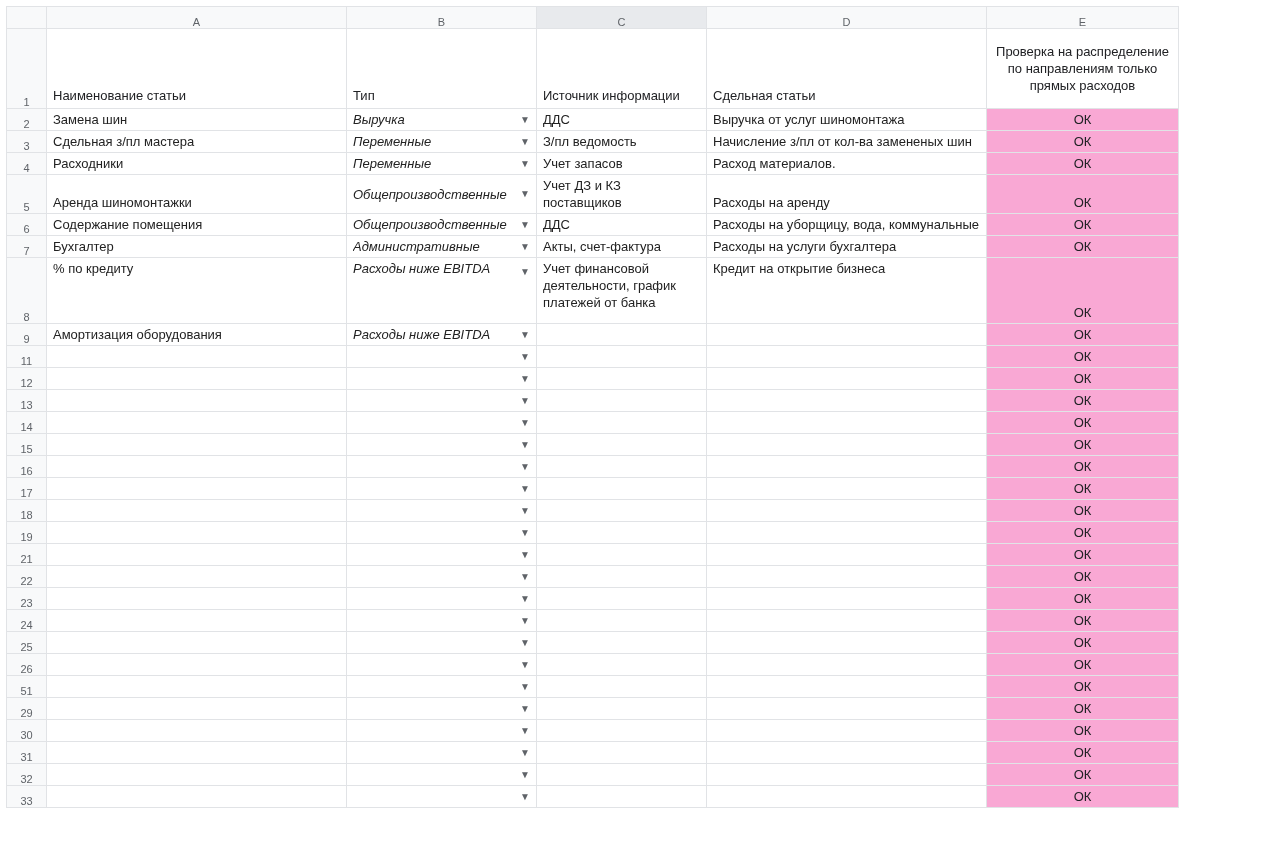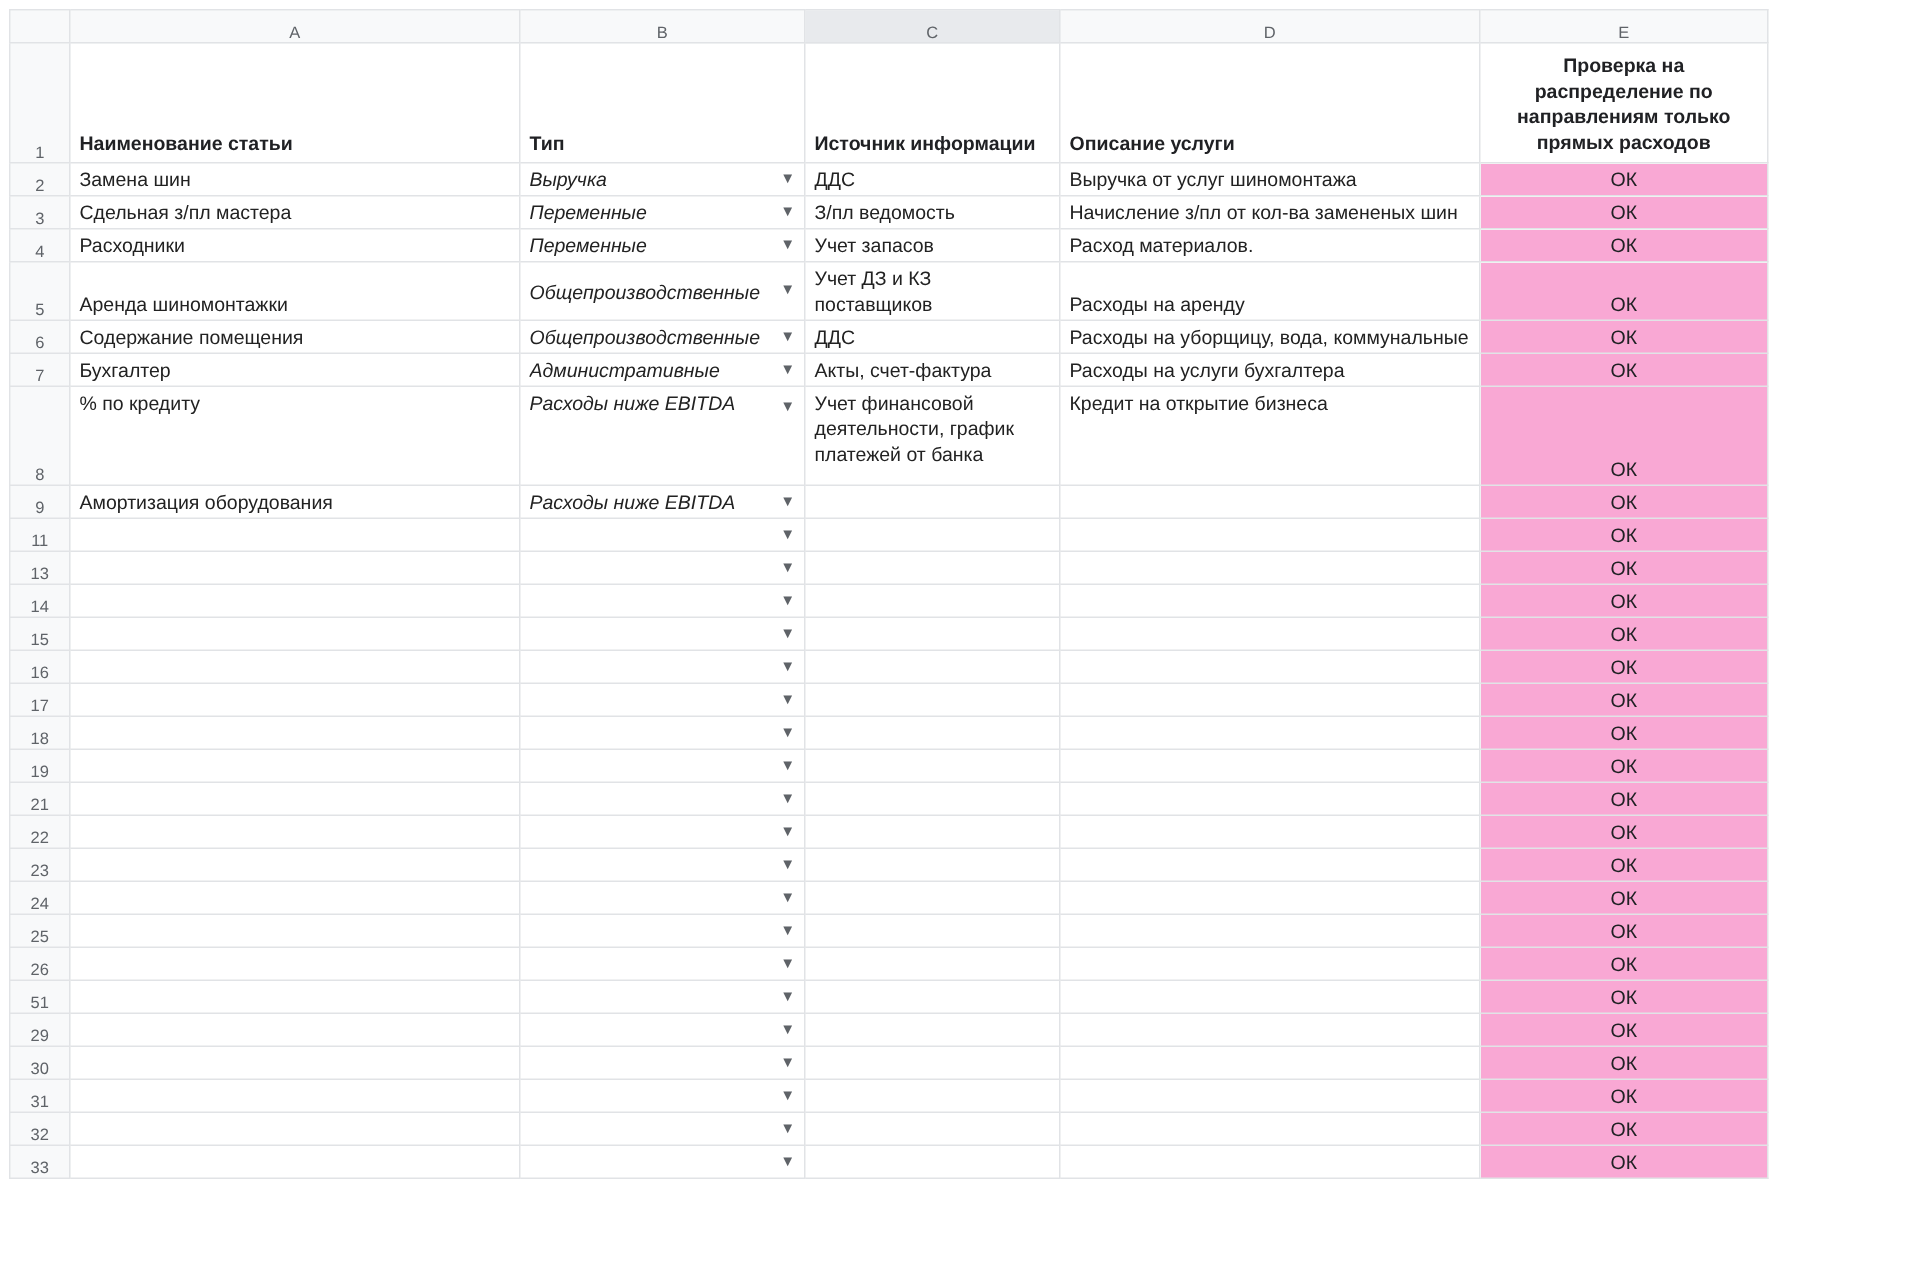--- a/index.html
+++ b/index.html
@@ -59,21 +59,21 @@
     border: 1px solid #e1e3e6;
     padding: 2px 6px 2px 6px;
     font-size: 13px;
     color: #222;
     background: #fff;
     overflow: hidden;
     height: 21px;
     line-height: 17px;
   }
   .header-cell {
-    font-weight: 700;
+    font-weight: 400;
     color: #202124;
     vertical-align: bottom;
     padding: 4px 6px 4px 6px;
     white-space: normal;
     margin-left: 17px;
   }
   .header-cell.center {
     text-align: center;
     vertical-align: middle;
   }
@@ -155,21 +155,21 @@
           <th class="col-head">D</th>
           <th class="col-head">E</th>
         </tr>
       </thead>
     <tbody id="tbody">
         <tr>
           <td class="row-head tall">1</td>
           <td class="cell header-cell tall">Наименование статьи</td>
           <td class="cell header-cell tall">Тип</td>
           <td class="cell header-cell tall">Источник информации</td>
-          <td class="cell header-cell tall">Описание услуги</td>
+          <td class="cell header-cell tall">Сдельная статьи</td>
           <td class="cell header-cell tall center">Проверка на распределение по направлениям только прямых расходов</td>
         </tr>
         <tr>
           <td class="row-head">2</td>
           <td class="cell">Замена шин</td>
           <td class="cell dd-cell">
             <div class="dd-wrap">
               <span class="dd-text">Выручка</span>
               <span class="dd-arrow">▼</span>
             </div>
@@ -276,20 +276,33 @@
             <div class="dd-wrap">
               <span class="dd-text"></span>
               <span class="dd-arrow">▼</span>
             </div>
           </td>
           <td class="cell"></td>
           <td class="cell"></td>
           <td class="cell ok-cell">ОК</td>
         </tr>
         <tr>
+          <td class="row-head">12</td>
+          <td class="cell"></td>
+          <td class="cell dd-cell">
+            <div class="dd-wrap">
+              <span class="dd-text"></span>
+              <span class="dd-arrow">▼</span>
+            </div>
+          </td>
+          <td class="cell"></td>
+          <td class="cell"></td>
+          <td class="cell ok-cell">ОК</td>
+        </tr>
+        <tr>
           <td class="row-head">13</td>
           <td class="cell"></td>
           <td class="cell dd-cell">
             <div class="dd-wrap">
               <span class="dd-text"></span>
               <span class="dd-arrow">▼</span>
             </div>
           </td>
           <td class="cell"></td>
           <td class="cell"></td>

